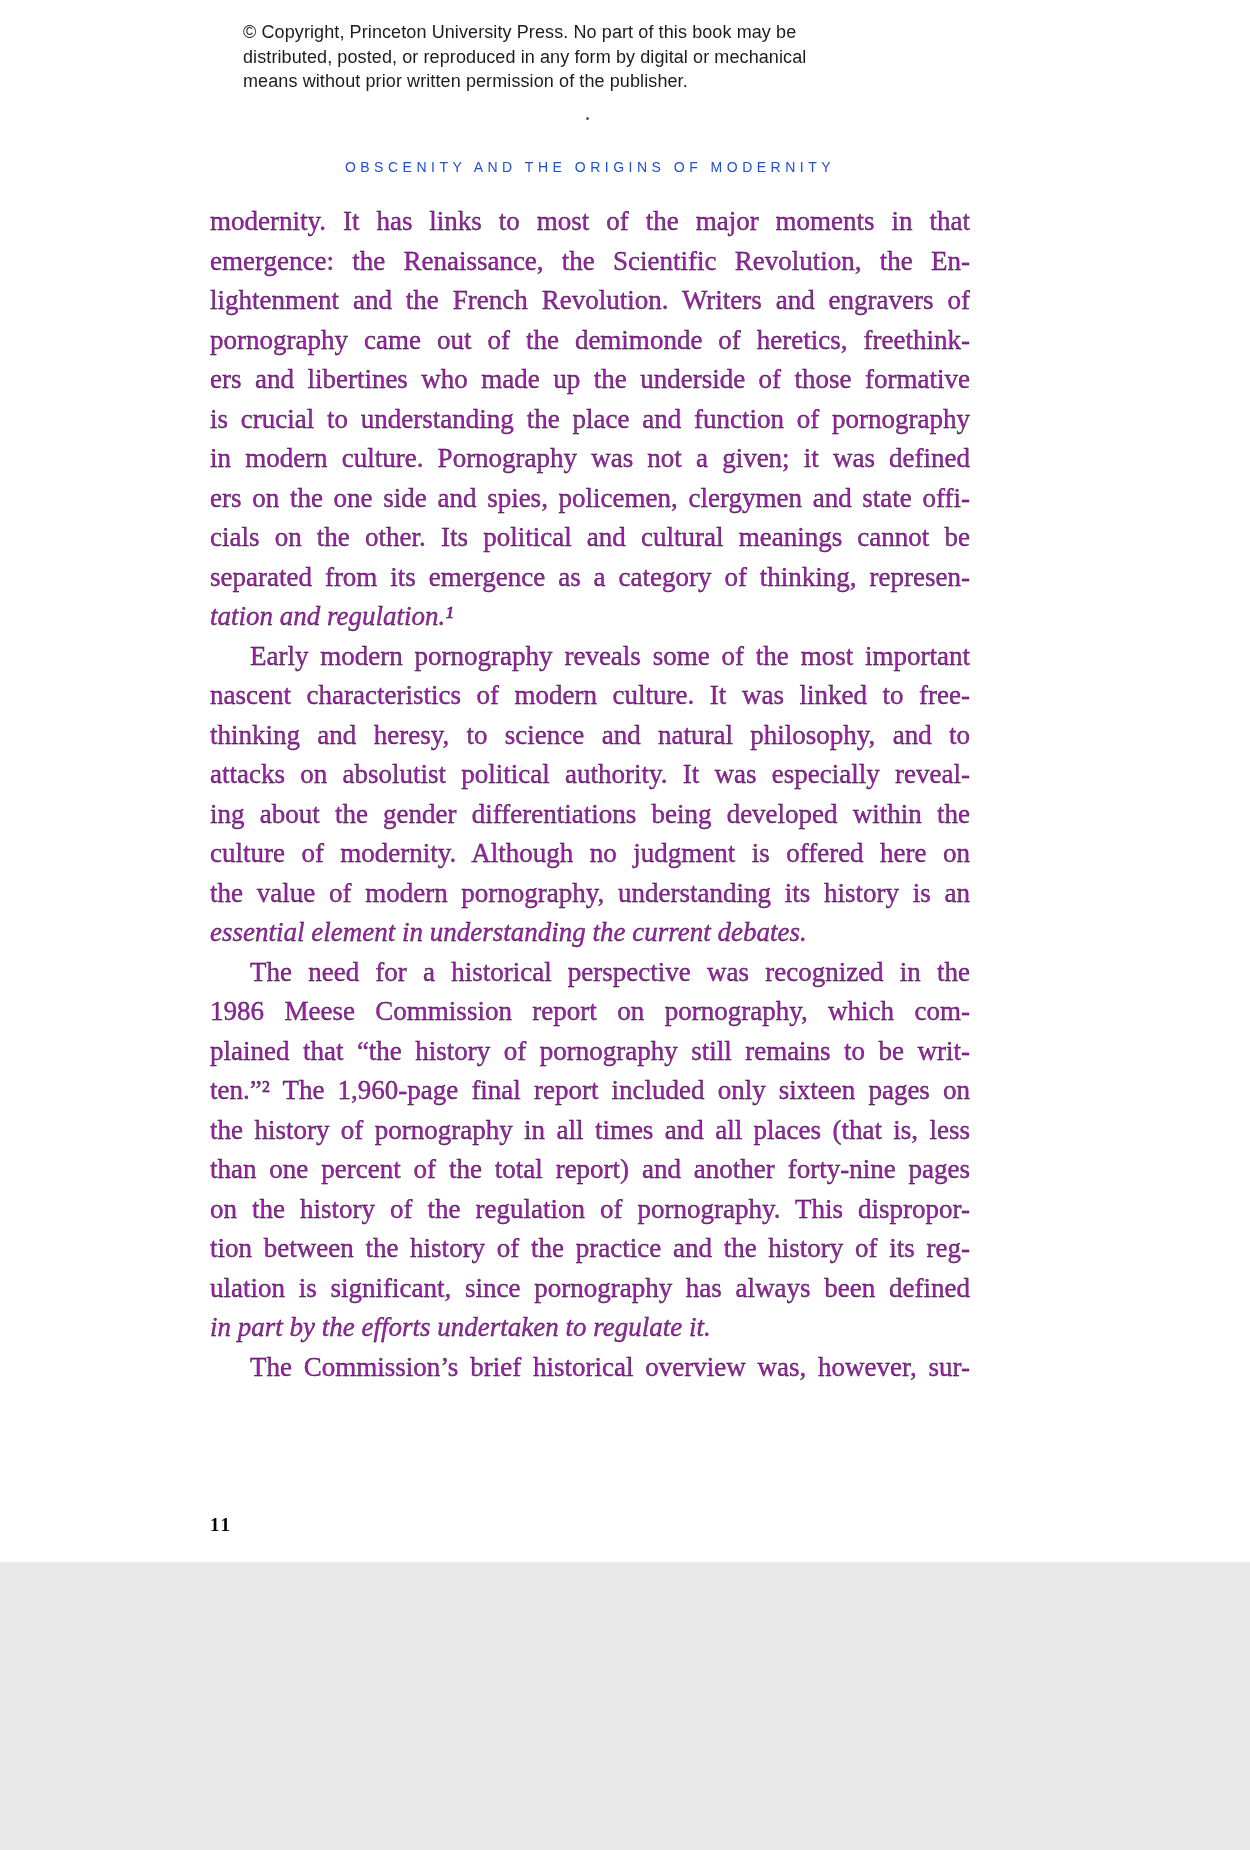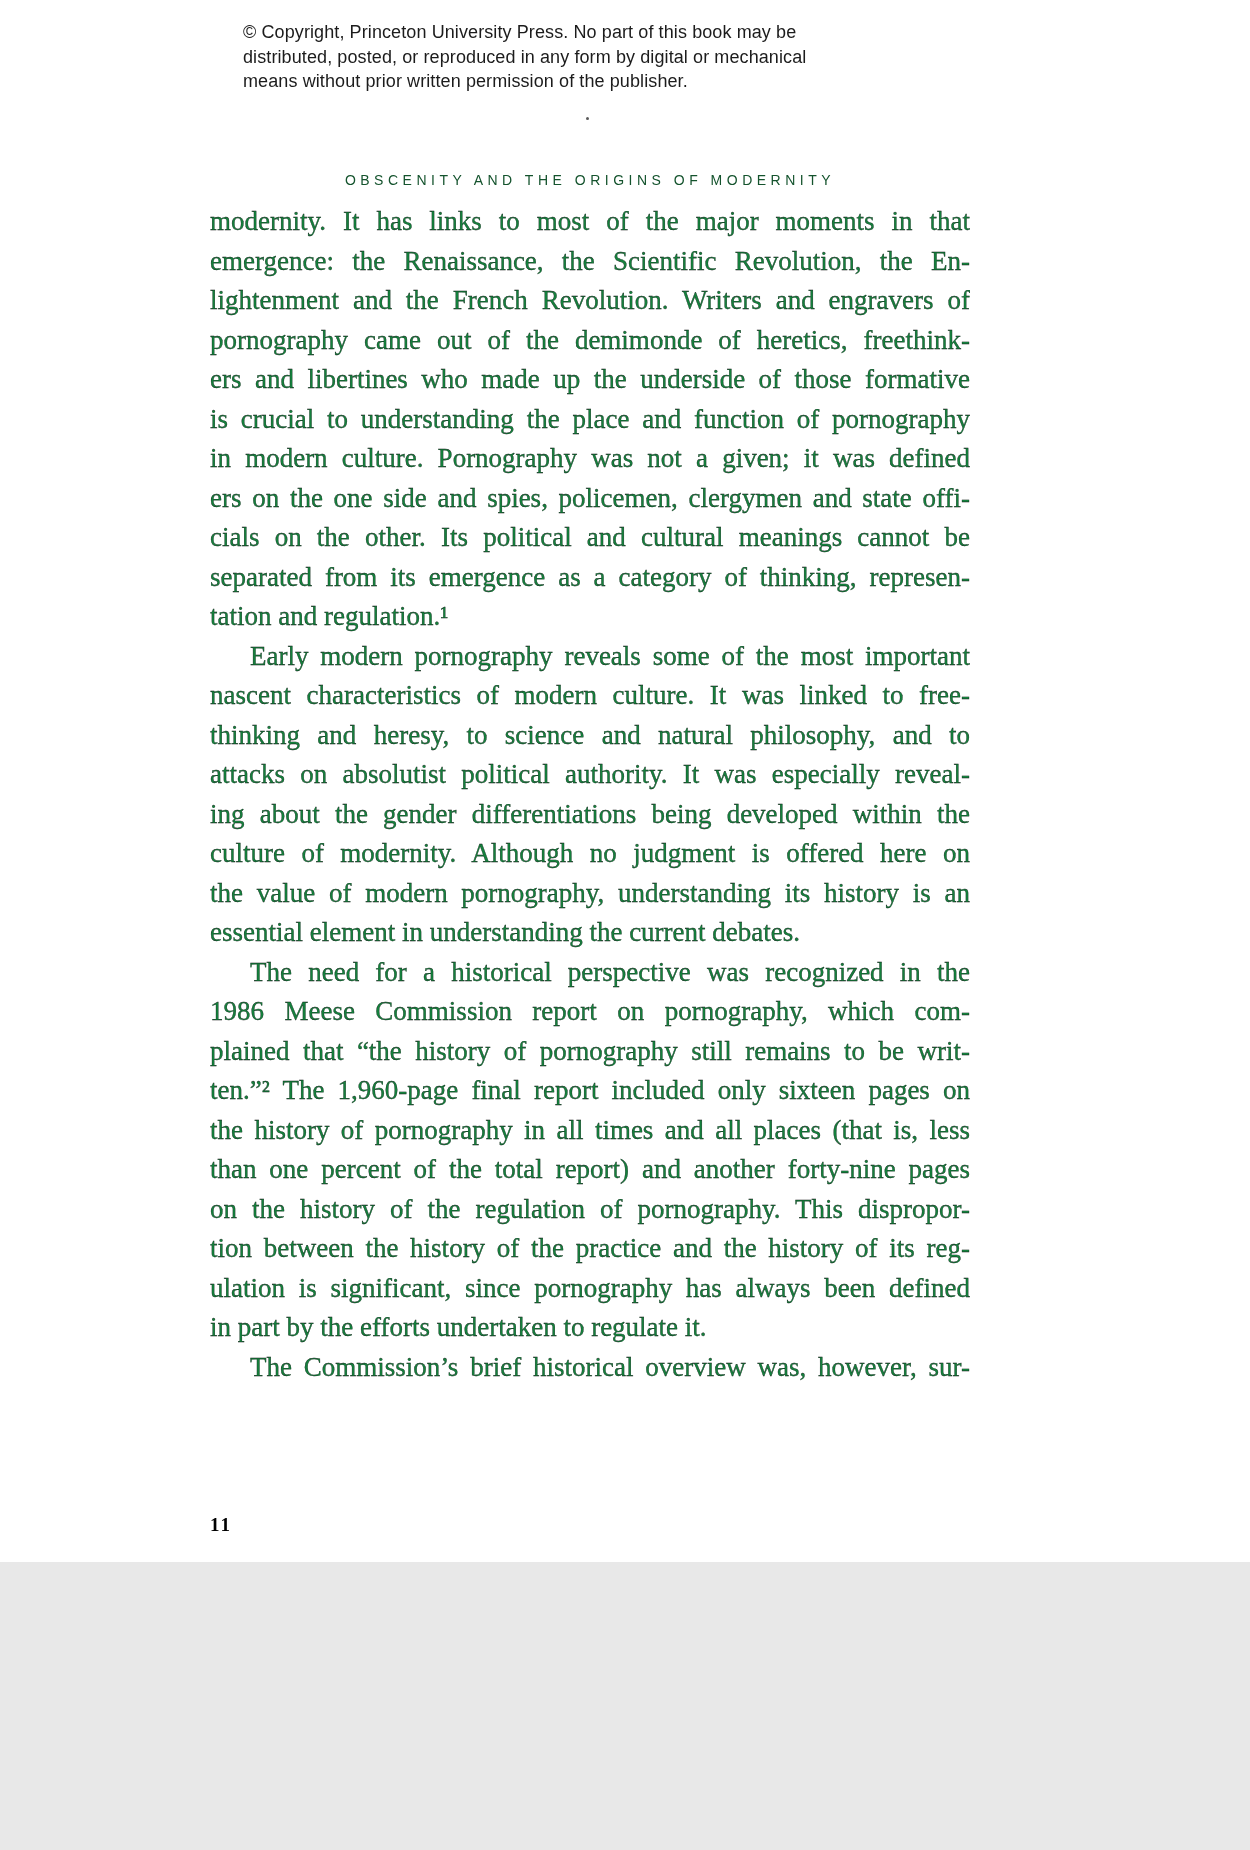--- a/index.html
+++ b/index.html
@@ -40,45 +40,44 @@
   
   .running-head {
     position: absolute;
     left: 210px;
     top: 159px;
     width: 760px;
     text-align: center;
     font-family: "Liberation Sans", sans-serif;
     font-size: 14px;
     letter-spacing: 4.5px;
-    color: #14532d;
+    color: #1d4ed8;
     white-space: nowrap;
-    margin-top: 13px;
   }
 
   
   .body-text {
     position: absolute;
     left: 210px;
     top: 202px;
     width: 760px;
     font-size: 27px;
     line-height: 39.5px;
-    color: #15803d;
+    color: #a21caf;
     -webkit-text-stroke: 0.3px #111;
   }
   .body-text .line {
     height: 39.5px;
     text-align: justify;
     text-align-last: justify;
     white-space: normal;
     overflow: hidden;
   }
   .body-text .line.indent { padding-left: 40px; }
-  .body-text .line.flush { text-align-last: left; }
+  .body-text .line.flush { text-align-last: left; font-style: italic; }
 
   
   .page-number {
     position: absolute;
     left: 210px;
     top: 1514px;
     width: 760px;
     text-align: left;
     font-family: "Liberation Serif", serif;
     font-size: 19px;

